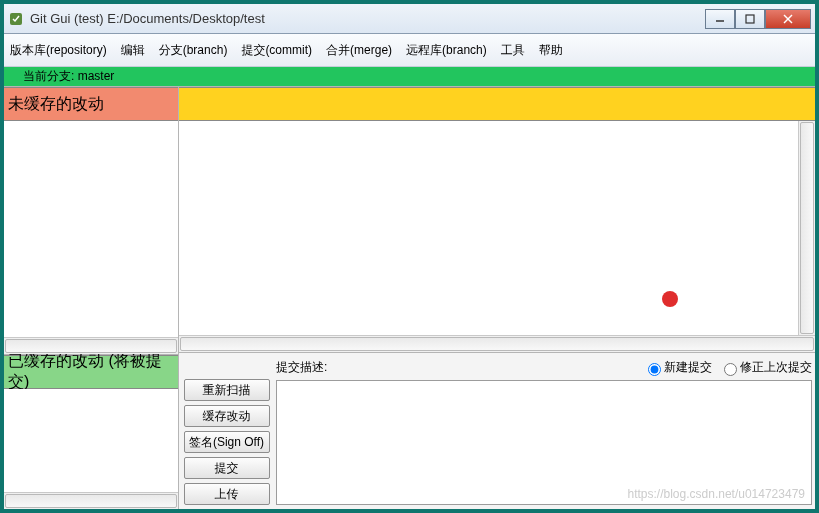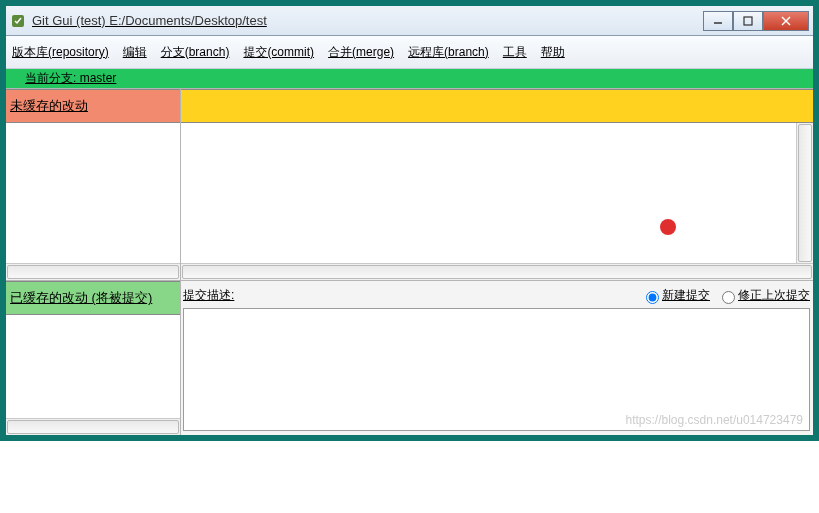--- a/index.html
+++ b/index.html
@@ -1,30 +1,30 @@
 <!DOCTYPE html>
 <html><head>
 <meta charset="utf-8">
 <style>
 * { box-sizing: border-box; margin: 0; padding: 0; }
 body { font-family: "Microsoft YaHei", Tahoma, sans-serif; font-size: 12px; background: #fff; overflow: hidden; }
-.window { width: 819px; height: 441px; border: 6px solid #0f766e; display: flex; flex-direction: column; background: #fff; position: relative; text-decoration: underline; }
+.window { width: 819px; height: 513px; border: 4px solid #0f766e; display: flex; flex-direction: column; background: #fff; position: relative; }
 .titlebar { height: 30px; background: linear-gradient(#eef3f9, #dde7f3); display: flex; align-items: center; padding: 0 4px; border-bottom: 1px solid #8a9cb0; }
 .titlebar-icon { width: 16px; height: 16px; margin-right: 6px; display: flex; align-items: center; justify-content: center; }
 .titlebar-title { flex: 1; color: #333; font-size: 13px; }
 .win-btns { display: flex; gap: 0; }
 .win-btn { width: 30px; height: 20px; border: 1px solid #6a7d92; display: flex; align-items: center; justify-content: center; font-size: 11px; cursor: default; }
 .btn-min, .btn-max { background: linear-gradient(#f4f8fc, #d6e3f1); }
 .btn-close { background: linear-gradient(#e67a6a, #c8402a); color: #fff; width: 46px; }
 .menubar { height: 22px; background: linear-gradient(#fafcfe, #e9eef5); border-bottom: 1px solid #c5ced9; display: flex; align-items: center; padding: 16px 6px; gap: 14px; }
 .menu-item { color: #000; cursor: default; }
 .branch-bar { height: 20px; background: #22c55e; border-bottom: 1px solid #b5b5b5; padding: 2px 19px; display: flex; align-items: center; font-size: 12px; }
 .main-area { flex: 1; display: flex; min-height: 0; }
 .left-col { width: 175px; display: flex; flex-direction: column; border-right: 1px solid #b5b5b5; }
-.pane-header { height: 20px; display: flex; align-items: center; padding: 16px 4px; border: 1px solid #888; border-left: none; border-right: none; font-size: 13px; }
+.pane-header { height: 20px; display: flex; align-items: center; padding: 16px 4px; border: 1px solid #888; border-left: none; border-right: none; font-size: 16px; }
 .hdr-unstaged { background: #f28a6f; }
 .hdr-staged { background: #88d688; }
 .hdr-yellow { background: #ffd21f; }
 .left-pane { flex: 1; background: #fff; position: relative; display: flex; flex-direction: column; }
 .left-list { flex: 1; background: #fff; }
 .hscroll { height: 17px; background: #f0f0f0; border-top: 1px solid #c9c9c9; display: flex; }
 .hscroll-track { flex: 1; background: linear-gradient(#e9e9e9,#f8f8f8); border: 1px solid #b9b9b9; border-radius: 2px; margin: 1px; }
 .vscroll { width: 17px; background: #f0f0f0; border-left: 1px solid #c9c9c9; display: flex; flex-direction: column; }
 .vscroll-track { flex: 1; background: linear-gradient(90deg,#e9e9e9,#f8f8f8); border: 1px solid #b9b9b9; border-radius: 2px; margin: 1px; }
 .right-col { flex: 1; display: flex; flex-direction: column; min-width: 0; }
@@ -122,20 +122,27 @@
           <div class="vscroll">
               <div class="vscroll-track"></div>
             </div>
         </div>
         <div class="hscroll">
             <div class="hscroll-track"></div>
           </div>
       </div>
 
       <div class="bottom-area">
+        <div class="btn-col">
+          <div class="action-btn">重新扫描</div>
+          <div class="action-btn">缓存改动</div>
+          <div class="action-btn">签名(Sign Off)</div>
+          <div class="action-btn">提交</div>
+          <div class="action-btn">上传</div>
+        </div>
         <div class="commit-col">
           <div class="commit-top">
             <span class="commit-label">提交描述:</span>
             <label class="radio-wrap">
               <input type="radio" name="ct" checked="" style="">
               <span>新建提交</span>
             </label>
             <label class="radio-wrap">
               <input type="radio" name="ct" style="">
               <span>修正上次提交</span>

